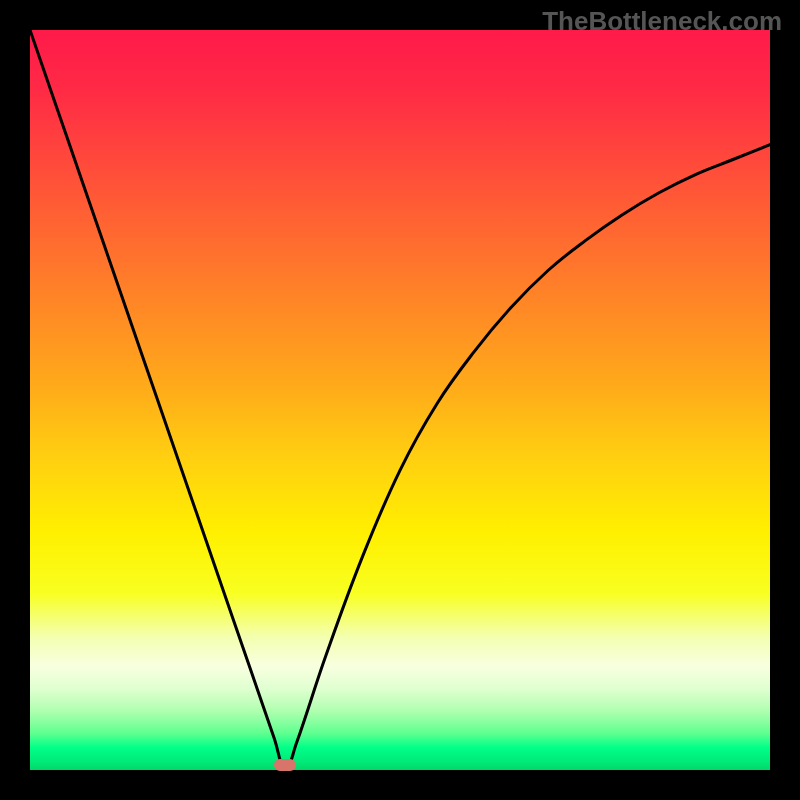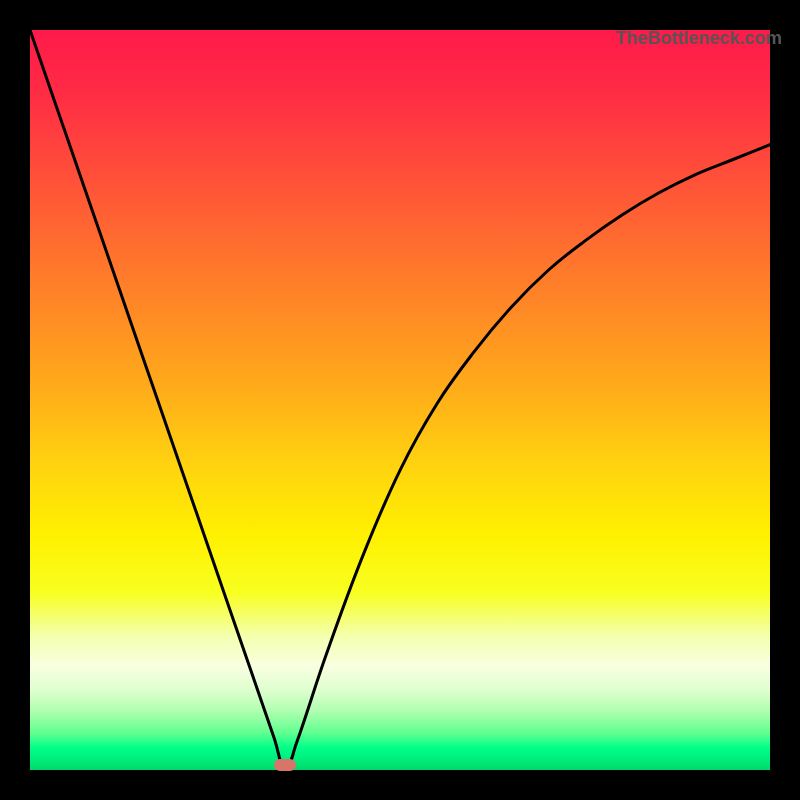--- a/index.html
+++ b/index.html
@@ -12,25 +12,24 @@
     height: 800px;
     background: #000;
     position: relative;
     overflow: hidden;
     font-family: Arial, sans-serif;
   }
   .watermark {
     position: absolute;
     top: 6px;
     right: 18px;
-    font-size: 18px;
+    font-size: 26px;
     font-weight: bold;
     color: #555;
     z-index: 10;
-    margin-top: 22px;
   }
   .plot-area {
     position: absolute;
     top: 30px;
     left: 30px;
     width: 740px;
     height: 740px;
     background: linear-gradient(to bottom,
       #ff1a4a 0%,
       #ff2a45 8%,

